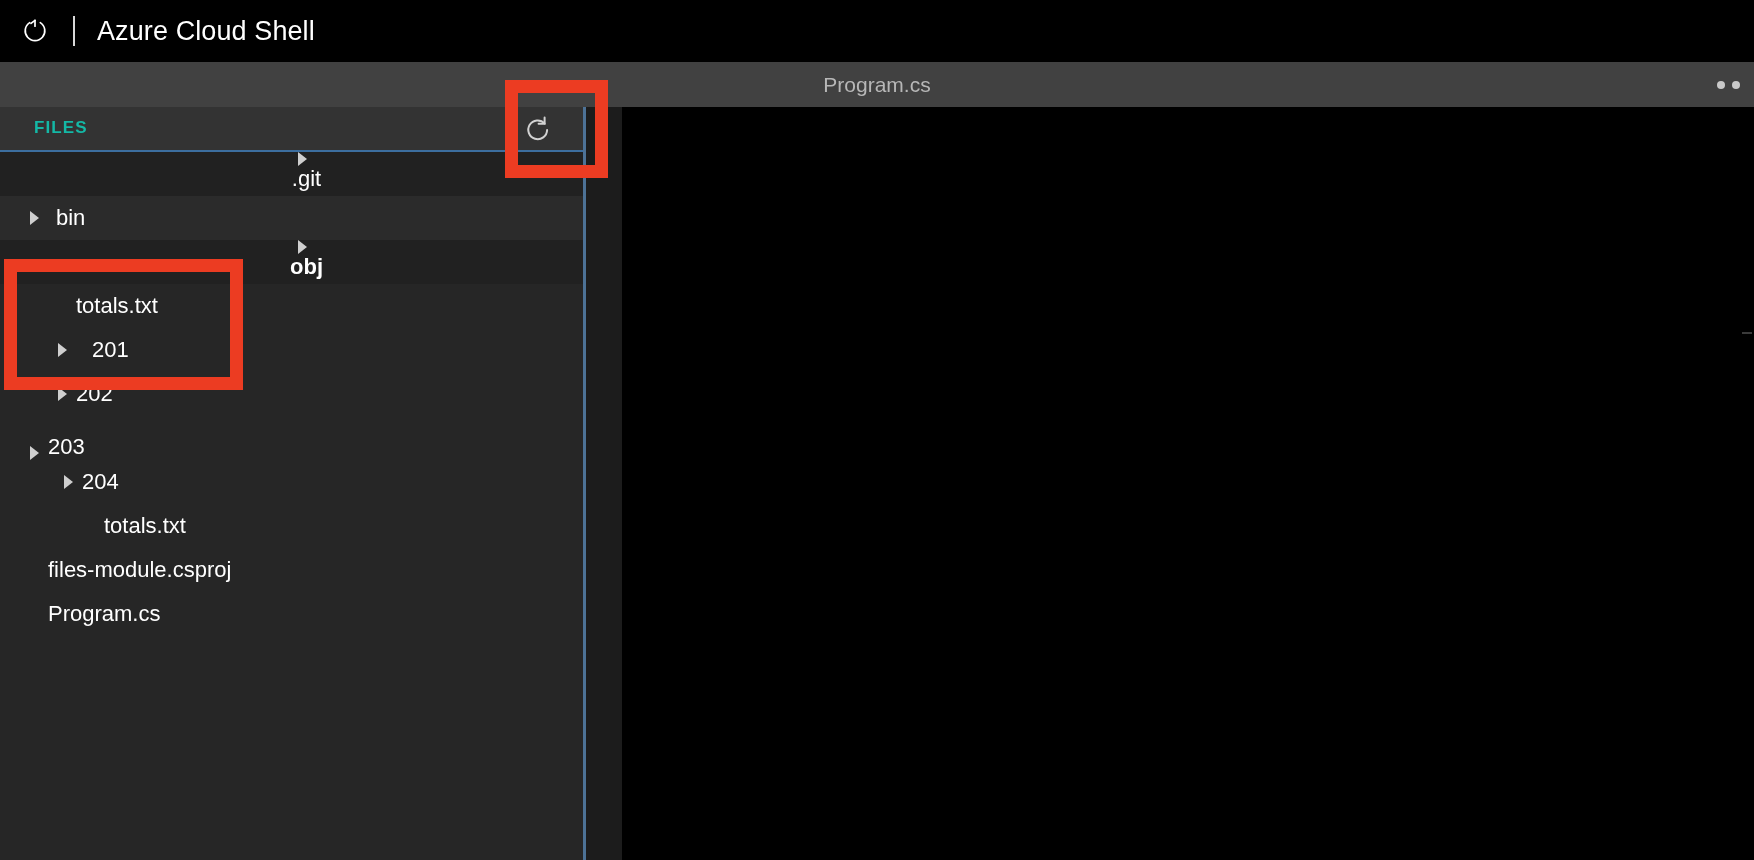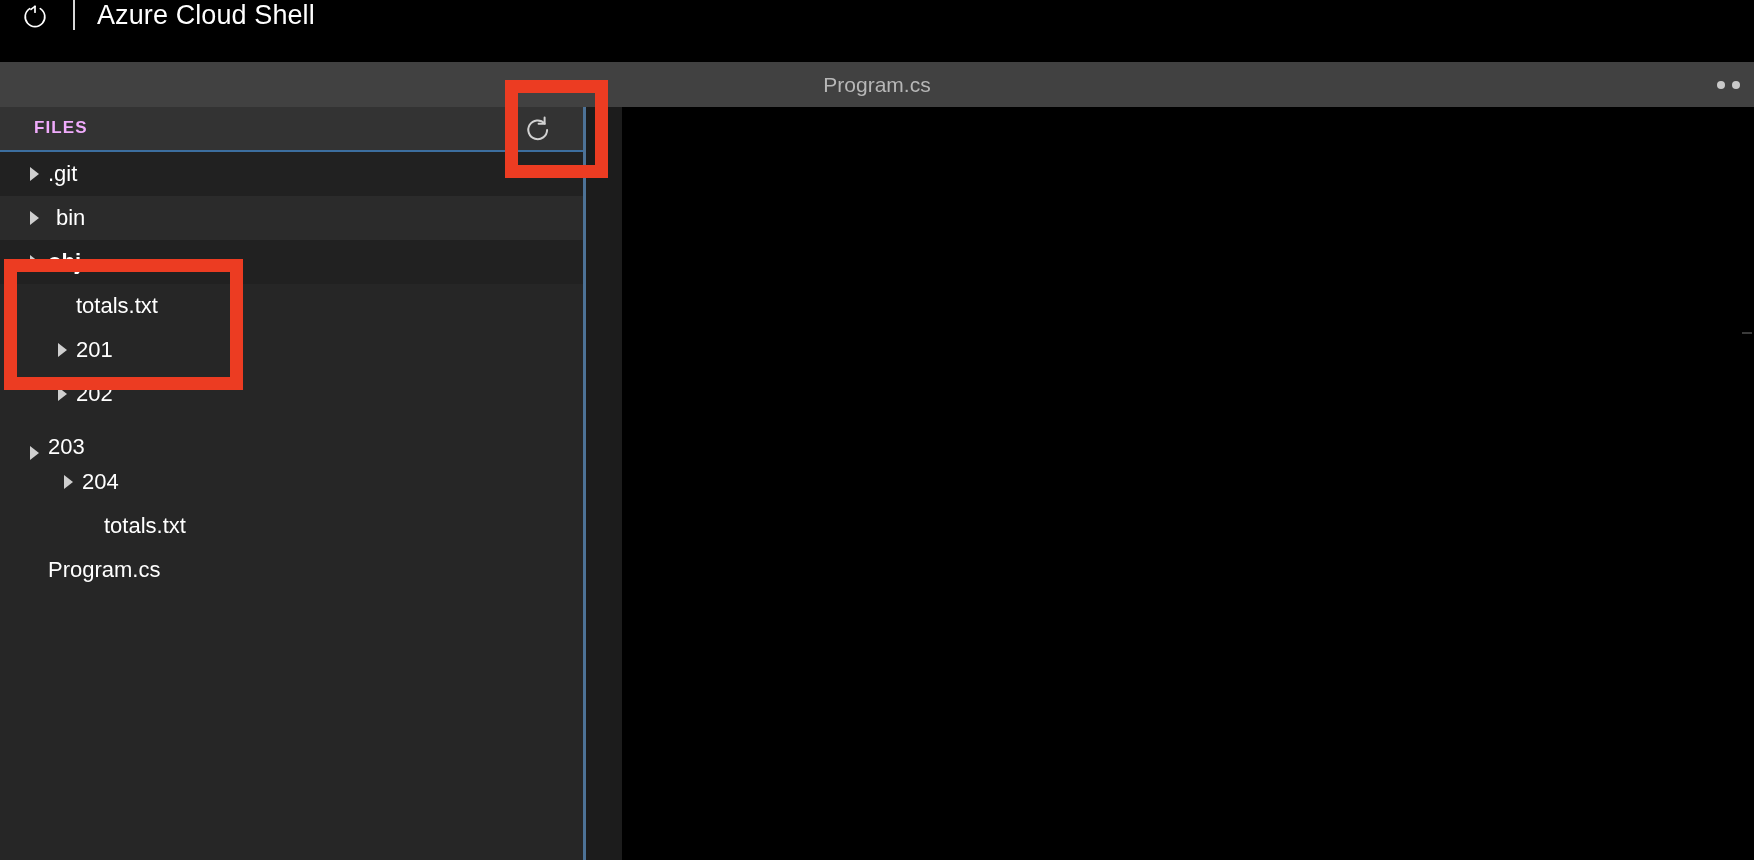--- a/index.html
+++ b/index.html
@@ -15,21 +15,21 @@
     -webkit-font-smoothing: antialiased;
   }
 
   
   .top-header {
     position: absolute;
     left: 0; top: 0;
     width: 1754px; height: 62px;
     background: #000000;
     display: flex;
-    align-items: flex-start;
+    align-items: center;
   }
   .refresh-glyph {
     margin-left: 18px;
     width: 34px; height: 34px;
     display: flex;
     align-items: center;
     justify-content: center;
     color: #ffffff;
   }
   .refresh-glyph svg { display: block; }
@@ -96,21 +96,21 @@
     background: #333333;
     border-bottom: 2px solid #3c6e9f;
     box-sizing: border-box;
   }
   .files-header-label {
     position: absolute;
     left: 34px; top: 11px;
     font-size: 17px;
     font-weight: bold;
     letter-spacing: 1.1px;
-    color: #f0abfc;
+    color: #14b8a6;
   }
   .refresh-button {
     position: absolute;
     right: 16px; top: 2px;
     width: 58px; height: 41px;
     display: flex;
     align-items: center;
     justify-content: center;
     color: #d2d2d2;
   }
@@ -124,21 +124,21 @@
   }
   .tree-row {
     position: relative;
     height: 44px;
     display: flex;
     align-items: center;
     color: #ffffff;
     font-size: 22px;
     white-space: nowrap;
   }
-  .tree-row.shade-a { background: #212121; }
+  .tree-row.shade-a { background: #212121; flex-direction: column; }
   .tree-row.shade-b { background: #2b2b2b; }
   .tree-row.shade-c { background: #262626; }
 
   .twisty {
     width: 0; height: 0;
     flex: 0 0 auto;
     margin-right: 9px;
   }
   .twisty.closed {
     border-top: 7px solid transparent;
@@ -243,39 +243,43 @@
         <span>bin</span>
       </div>
       <div class="tree-row shade-a" style="padding-left: 30px; font-weight: bold;">
         <span class="twisty closed"></span>
         <span>obj</span>
       </div>
       <div class="tree-row shade-c" style="padding-left: 58px;">
         <span class="twisty none"></span>
         <span>totals.txt</span>
       </div>
+      <div class="tree-row shade-c" style="padding-left: 58px; gap: 16px;">
+        <span class="twisty closed"></span>
+        <span>201</span>
+      </div>
       <div class="tree-row shade-c" style="padding-left: 58px;">
         <span class="twisty closed"></span>
-        <span>201</span>
-      </div>
-      <div class="tree-row shade-c" style="padding-left: 58px;">
-        <span class="twisty closed"></span>
         <span>202</span>
       </div>
       <div class="tree-row shade-c" style="padding-left: 30px; align-items: flex-end;">
         <span class="twisty closed"></span>
         <span>203</span>
       </div>
       <div class="tree-row shade-c" style="padding-left: 64px;">
         <span class="twisty closed"></span>
         <span>204</span>
       </div>
       <div class="tree-row shade-c" style="padding-left: 86px;">
         <span class="twisty none"></span>
         <span>totals.txt</span>
+      </div>
+      <div class="tree-row shade-c" style="padding-left: 30px;">
+        <span class="twisty none"></span>
+        <span>files-module.csproj</span>
       </div>
       <div class="tree-row shade-c" style="padding-left: 30px;">
         <span class="twisty none"></span>
         <span>Program.cs</span>
       </div>
     </div>
 </div>
 
 <div class="pane-divider"></div>
 <div class="editor-gutter"></div>

